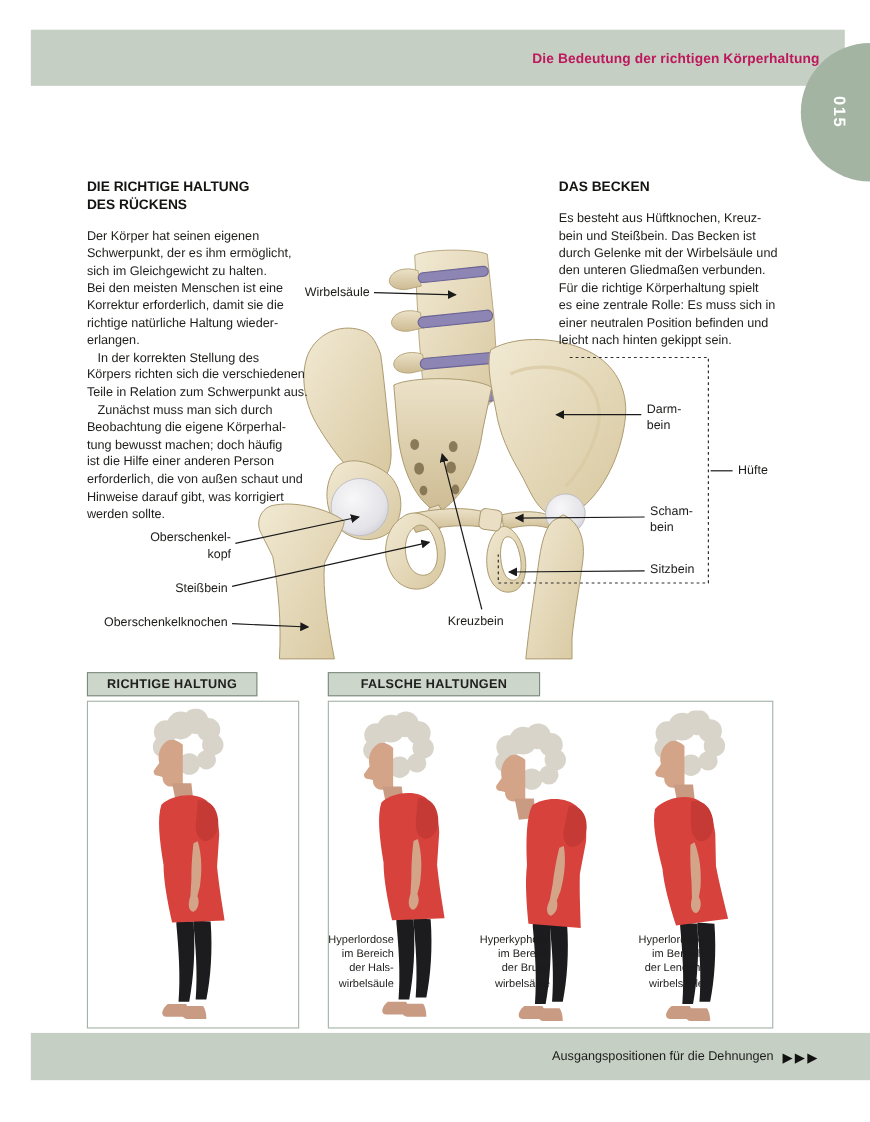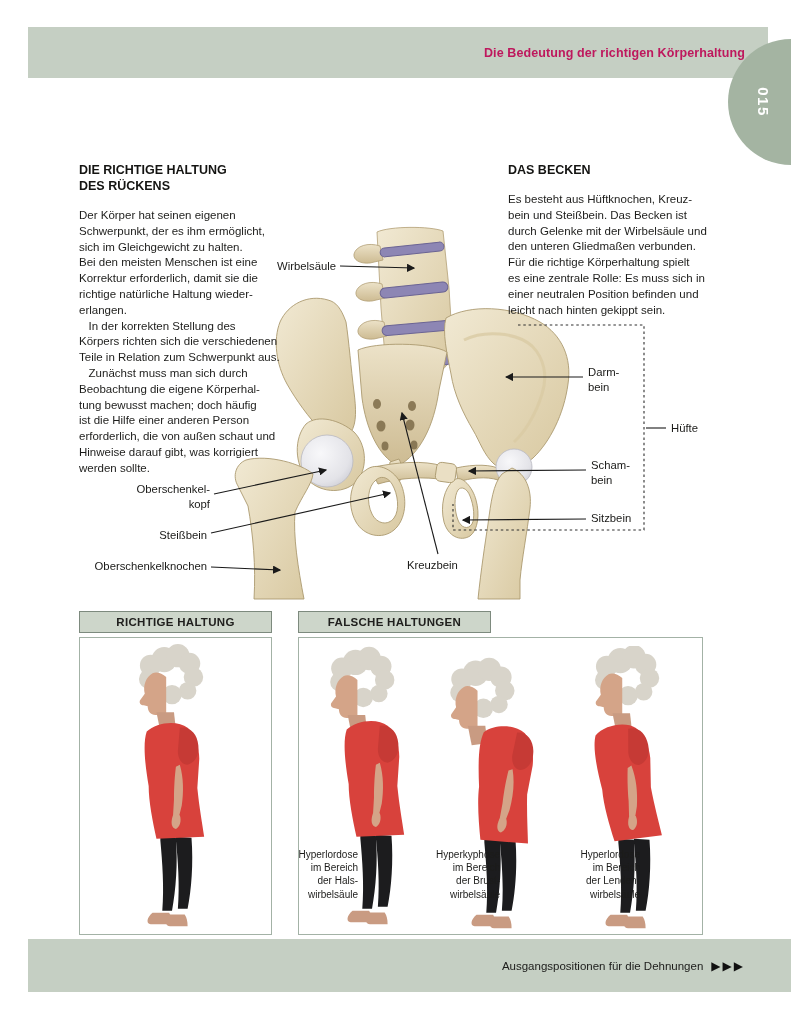--- a/index.html
+++ b/index.html
@@ -10,21 +10,21 @@
   }
   .abs{position:absolute;}
   
   .band-top{left:28px;top:27px;width:740px;height:51px;background:#c5cfc3;z-index:1;
     display:flex;align-items:center;justify-content:flex-end;padding-right:23px;box-sizing:border-box;}
   .band-top .title{font-size:12.5px;font-weight:bold;color:#be185d;letter-spacing:.1px;}
   .page-tab{right:0;top:39px;width:63px;height:126px;background:#a4b4a2;
     border-radius:100% 0 0 100% / 50% 0 0 50%;z-index:2;}
   .page-tab span{position:absolute;top:50%;left:56%;transform:translate(-50%,-50%) rotate(90deg);
     font-size:15px;font-weight:bold;color:#ffffff;letter-spacing:1.5px;}
-  .band-bottom{left:28px;top:939px;width:763px;height:53px;background:#c5cfc3;z-index:1;
+  .band-bottom{left:28px;top:939px;width:763px;height:43px;background:#c5cfc3;z-index:1;
     display:flex;align-items:center;justify-content:flex-end;padding-right:46px;box-sizing:border-box;}
   .band-bottom .ftxt{font-size:11.5px;color:#1c1c1a;}
   .band-bottom .farr{font-size:12px;color:#111;margin-left:8px;letter-spacing:2px;}
   
   .colhead{font-size:12.5px;font-weight:bold;line-height:16px;white-space:pre-line;color:#141412;}
   .bodytxt{font-size:11.5px;line-height:15.8px;white-space:pre-line;color:#1d1d1b;}
   .col-left{left:79px;top:162px;width:212px;z-index:3;}
   .col-right{left:508px;top:162px;width:218px;z-index:3;}
   .col-left .colhead,.col-right .colhead{margin-bottom:14px;}
   
@@ -184,21 +184,21 @@
 <div class="abs alabel" style="left:671px;top:421px;">Hüfte</div>
 <div class="abs alabel" style="left:591px;top:458px;">Scham-
 bein</div>
 <div class="abs alabel" style="left:591px;top:511px;">Sitzbein</div>
 <div class="abs alabel ra" style="left:110px;top:482px;width:100px;">Oberschenkel-
 kopf</div>
 <div class="abs alabel ra" style="left:110px;top:528px;width:97px;">Steißbein</div>
 <div class="abs alabel ra" style="left:60px;top:559px;width:147px;">Oberschenkelknochen</div>
 <div class="abs alabel" style="left:407px;top:558px;">Kreuzbein</div>
 
-<div class="abs panel-bar" style="left:79px;top:611px;width:193px;">
+<div class="abs panel-bar" style="left:79px;top:611px;width:155px;">
   <span>RICHTIGE HALTUNG</span>
 </div>
 <div class="abs panel-bar" style="left:298px;top:611px;width:193px;text-align:right;">
   <span>FALSCHE HALTUNGEN</span>
 </div>
 <div class="abs panel-box" style="left:79px;top:637px;width:193px;height:298px;"></div>
 <div class="abs panel-box" style="left:298px;top:637px;width:405px;height:298px;"></div>
 
 <svg width="0" height="0" style="position:absolute">
   <defs>

